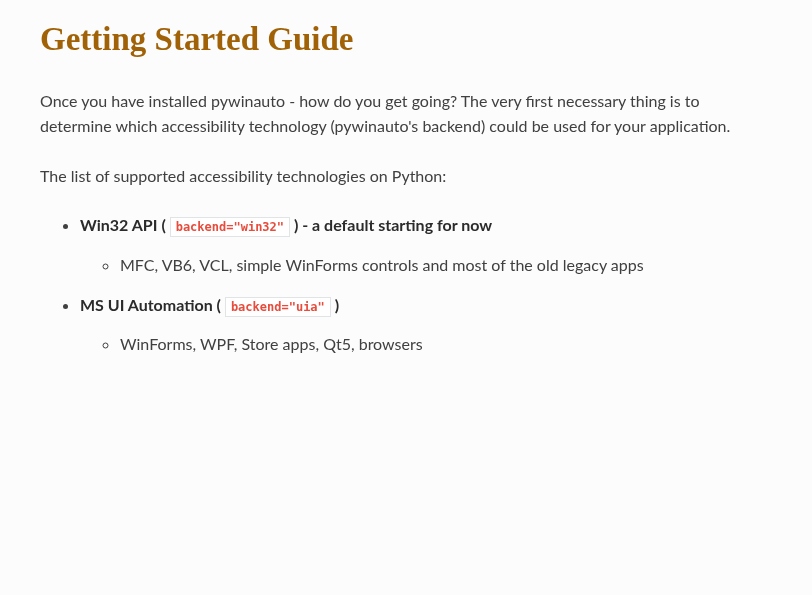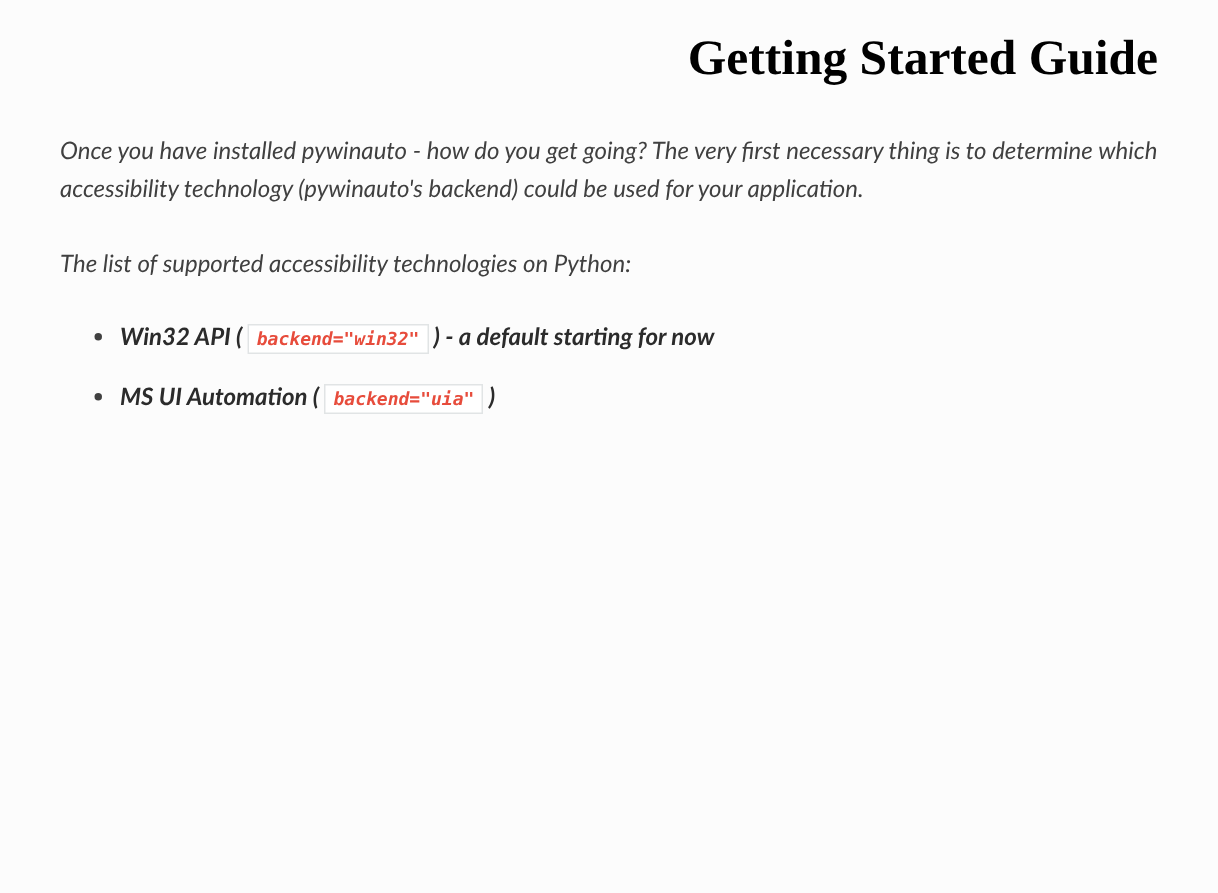--- a/index.html
+++ b/index.html
@@ -9,30 +9,28 @@
     font-family: "Lato", "Segoe UI", -apple-system, sans-serif;
     color: #404040;
     background: #fcfcfc;
     width: 812px;
     font-size: 16px;
     line-height: 1.6;
   }
   h1 {
     font-family: "Roboto Slab", Georgia, serif;
     font-weight: 700;
-    color: #000000;
+    color: #a16207;
     font-size: 33px;
     margin: 0 0 28px 0;
     line-height: 1.2;
-    text-align: right;
   }
   p {
     margin: 0 0 24px 0;
     color: #404040;
-    font-style: italic;
   }
   ul {
     margin: 0 0 24px 0;
     padding-left: 40px;
   }
   ul ul {
     margin-top: 14px;
     margin-bottom: 14px;
     list-style-type: circle;
   }
@@ -73,25 +71,31 @@
 <ul>
 
   <li>
     <p class="first-line">
       <strong>
         <span>Win32 API (</span>
         <code>backend="win32"</code>
         <span>) - a default starting for now</span>
       </strong>
     </p>
+    <ul>
+      <li>MFC, VB6, VCL, simple WinForms controls and most of the old legacy apps</li>
+    </ul>
   </li>
 
   <li>
     <p class="first-line">
       <strong>
         <span>MS UI Automation (</span>
         <code>backend="uia"</code>
         <span>)</span>
       </strong>
     </p>
+    <ul>
+      <li>WinForms, WPF, Store apps, Qt5, browsers</li>
+    </ul>
   </li>
 
 </ul>
 
 </body></html>

